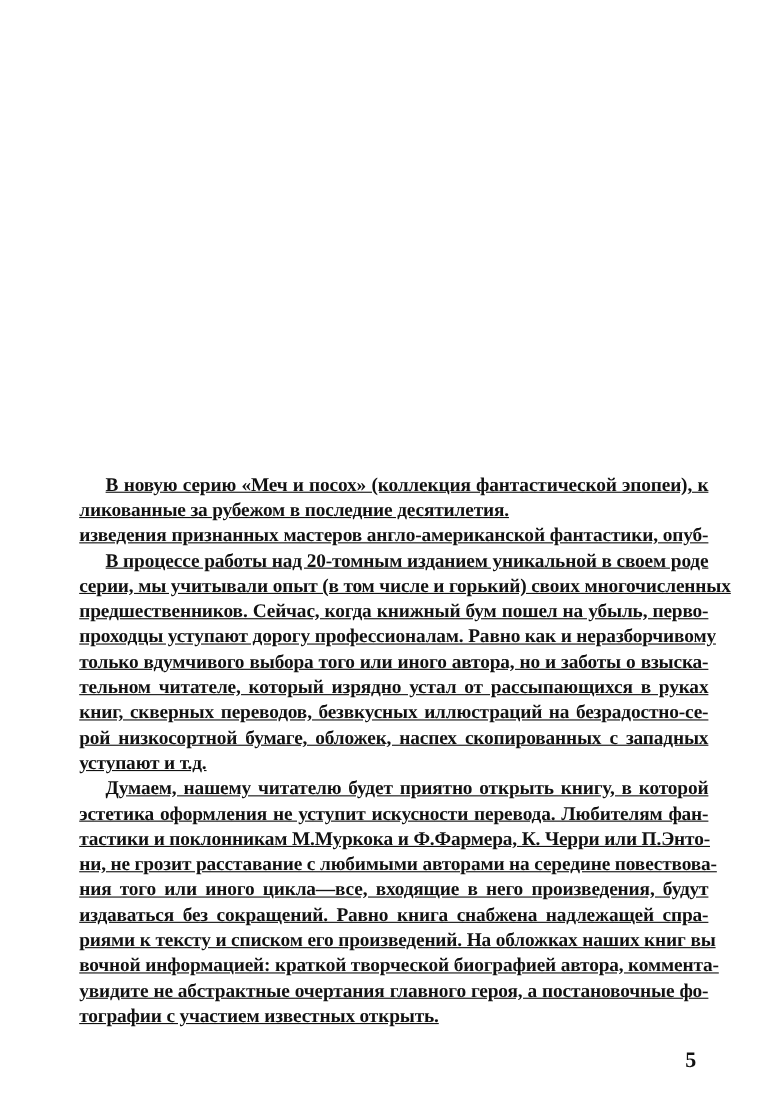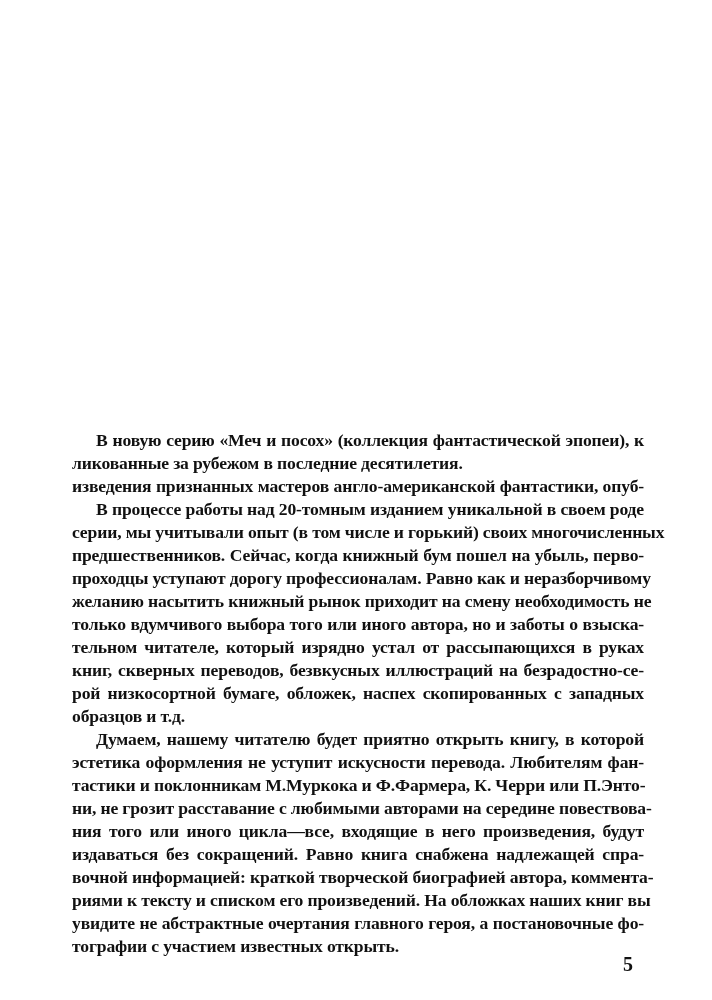--- a/index.html
+++ b/index.html
@@ -24,20 +24,21 @@
       line-height: 23px;
       font-weight: bold;
       letter-spacing: -0.15px;
     }
     .line {
       display: block;
       white-space: nowrap;
       text-align: justify;
       text-align-last: justify;
       height: 23px;
+      text-decoration: underline;
     }
     .line.indent {
       padding-left: 24px;
     }
     .line.last {
       text-align-last: left;
     }
     .page-number {
       position: absolute;
       left: 623px;
@@ -54,34 +55,33 @@
   <div class="page-text">
 
     <span class="line indent">В новую серию «Меч и посох» (коллекция фантастической эпопеи), к</span>
     <span class="line last">ликованные за рубежом в последние десятилетия.</span>
     <span class="line">изведения признанных мастеров англо-американской фантастики, опуб-</span>
 
     <span class="line indent">В процессе работы над 20-томным изданием уникальной в своем роде</span>
     <span class="line">серии, мы учитывали опыт (в том числе и горький) своих многочисленных</span>
     <span class="line">предшественников. Сейчас, когда книжный бум пошел на убыль, перво-</span>
     <span class="line">проходцы уступают дорогу профессионалам. Равно как и неразборчивому</span>
-    <span class="line">желанию насытить книжный рынок приходит на смену необходимость не</span>
     <span class="line">только вдумчивого выбора того или иного автора, но и заботы о взыска-</span>
     <span class="line">тельном читателе, который изрядно устал от рассыпающихся в руках</span>
     <span class="line">книг, скверных переводов, безвкусных иллюстраций на безрадостно-се-</span>
     <span class="line">рой низкосортной бумаге, обложек, наспех скопированных с западных</span>
-    <span class="line last">образцов и т.д.</span>
+    <span class="line last">уступают и т.д.</span>
 
     <span class="line indent">Думаем, нашему читателю будет приятно открыть книгу, в которой</span>
     <span class="line">эстетика оформления не уступит искусности перевода. Любителям фан-</span>
     <span class="line">тастики и поклонникам М.Муркока и Ф.Фармера, К. Черри или П.Энто-</span>
     <span class="line">ни, не грозит расставание с любимыми авторами на середине повествова-</span>
     <span class="line">ния того или иного цикла—все, входящие в него произведения, будут</span>
     <span class="line">издаваться без сокращений. Равно книга снабжена надлежащей спра-</span>
+    <span class="line">риями к тексту и списком его произведений. На обложках наших книг вы</span>
     <span class="line">вочной информацией: краткой творческой биографией автора, коммента-</span>
-    <span class="line">риями к тексту и списком его произведений. На обложках наших книг вы</span>
     <span class="line">увидите не абстрактные очертания главного героя, а постановочные фо-</span>
     <span class="line last">тографии с участием известных открыть.</span>
 
   </div>
 
   <div class="page-number">5</div>
 </div>
 
 </body></html>

